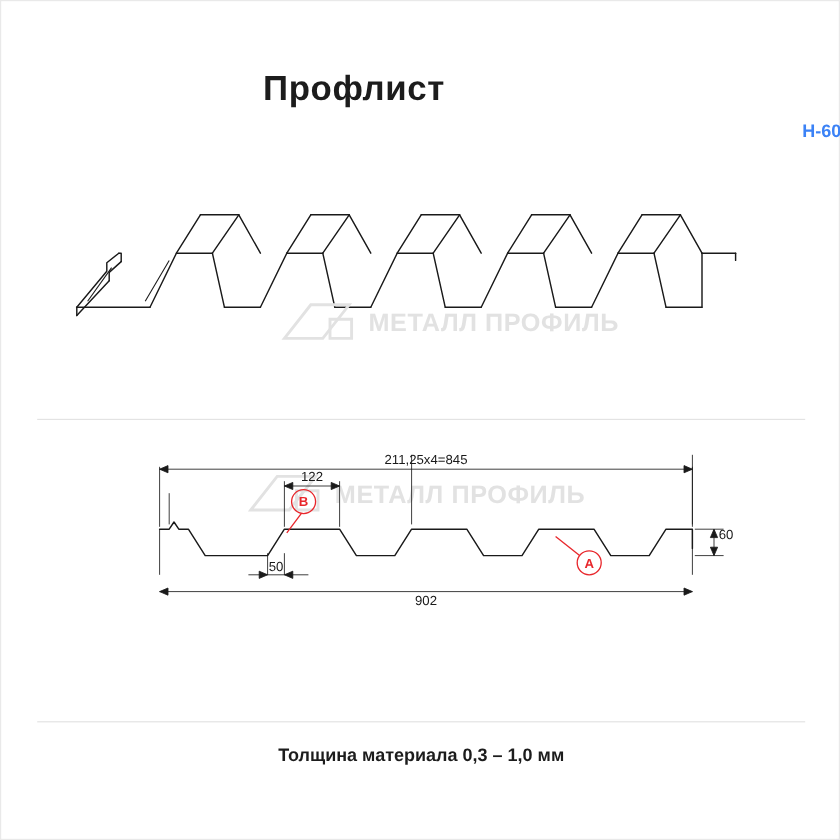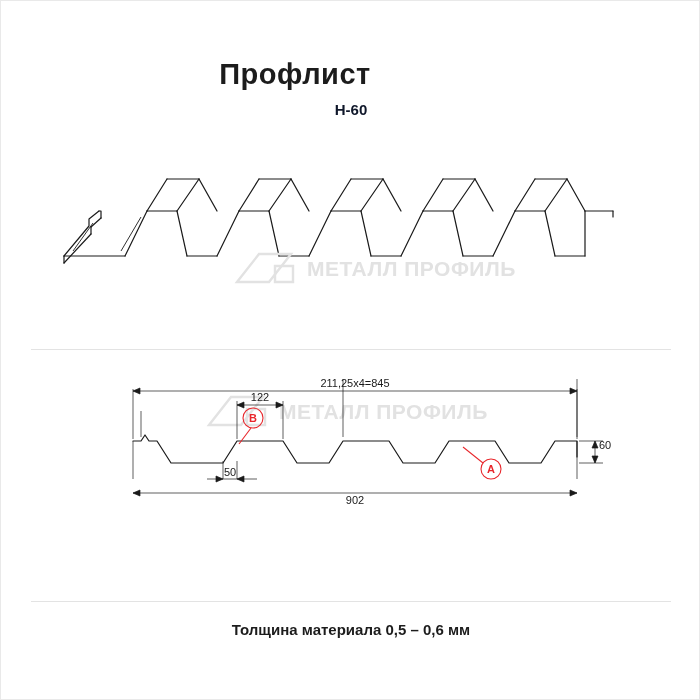--- a/index.html
+++ b/index.html
@@ -31,24 +31,24 @@
     font-weight: bold;
     letter-spacing: 0.5px;
     color: #1c1c1c;
     margin-left: 16px;
   }
   .subtitle {
     position: absolute;
     top: 100px;
     left: 0;
     width: 700px;
-    text-align: center;
+    text-align: right;
     font-size: 15px;
     font-weight: bold;
-    color: #0f172a;
+    color: #3b82f6;
   }
   .divider {
     position: absolute;
     left: 30px;
     width: 640px;
     height: 1px;
     background: #e3e3e3;
   }
   .divider.one { top: 348px; }
   .divider.two { top: 600px; }
@@ -262,14 +262,14 @@
         <circle cx="380" cy="108" r="10"></circle>
         <path d="M372 102 L352 86"></path>
         <circle cx="142" cy="57" r="10"></circle>
         <path d="M140 67 L128 83"></path>
       </g>
       <text class="redtxt" x="380" y="112" text-anchor="middle">A</text>
       <text class="redtxt" x="142" y="61" text-anchor="middle">B</text>
     </svg>
   </div>
 
-  <div class="footer">Толщина материала 0,5 – 0,6 мм</div>
+  <div class="footer">Толщина материала 0,3 – 1,0 мм</div>
 </div>
 
 </body></html>

